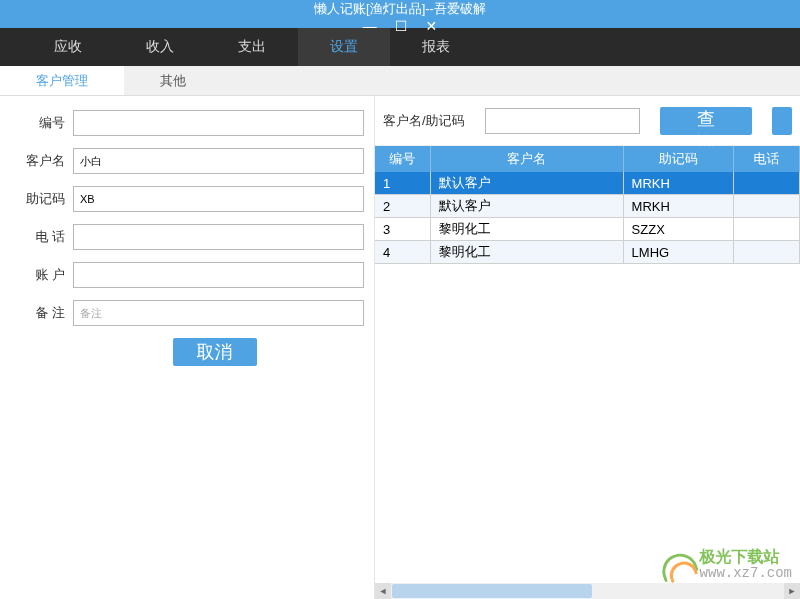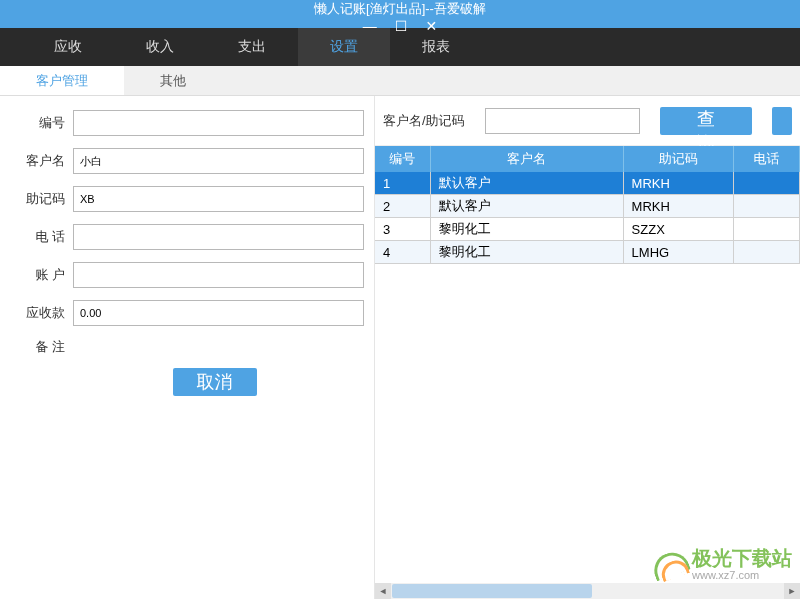--- a/index.html
+++ b/index.html
@@ -37,22 +37,22 @@
 .col-code { width: 100px; }
 .col-tel { width: 60px; }
 .scroll-x { height: 16px; background: #f0f0f0; display: flex; align-items: center; }
 .scroll-arrow { width: 16px; height: 16px; background: #e0e0e0; display: flex; align-items: center; justify-content: center; font-size: 9px; color: #666; }
 .scroll-thumb { height: 14px; background: #b8d4ec; margin: 0 1px; width: 200px; border-radius: 2px; }
 .watermark { position: absolute; right: 8px; bottom: 18px; display: flex; align-items: center; gap: 6px; opacity: 0.85; pointer-events: none; }
 .wm-icon { width: 34px; height: 30px; position: relative; }
 .wm-icon::before { content: ""; position: absolute; width: 30px; height: 20px; border: 3px solid #6fb83f; border-radius: 50% 50% 0 0 / 80% 80% 0 0; border-bottom: none; transform: rotate(-20deg); left: 0; top: 4px; }
 .wm-icon::after { content: ""; position: absolute; width: 22px; height: 14px; border: 3px solid #ff9a2e; border-radius: 50% 50% 0 0 / 80% 80% 0 0; border-bottom: none; transform: rotate(-20deg); left: 8px; top: 12px; }
 .wm-text { display: flex; flex-direction: column; line-height: 1.1; }
-.wm-text-main { color: #6fb83f; font-size: 20px; font-weight: bold; }
-.wm-text-sub { color: #999; font-size: 11px; }
+.wm-text-main { color: #6fb83f; font-size: 16px; font-weight: bold; }
+.wm-text-sub { color: #999; font-size: 14px; font-family: Liberation Mono, monospace; }
 .btn-small { padding: 0 8px; width: 20px; }
 </style>
 </head>
 <body>
 
 <div class="titlebar">
   <span class="titlebar-title">懒人记账[渔灯出品]--吾爱破解</span>
   <div class="titlebar-controls">
     <span>—</span>
     <span>☐</span>
@@ -88,25 +88,22 @@
     </div>
     <div class="form-row">
       <span class="form-label">电 话</span>
       <input class="form-input" value="" style="">
     </div>
     <div class="form-row">
       <span class="form-label">账 户</span>
       <input class="form-input" value="" style="">
     </div>
     <div class="form-row">
-      <span class="form-label">应收款</span>
-      <input class="form-input" value="0.00" style="">
-    </div>
-    <div class="form-row">
       <span class="form-label">备 注</span>
+      <input class="form-input" placeholder="备注" style="">
     </div>
     <div class="btn-row">
       <button class="btn">取消</button>
     </div>
   </div>
 
   <div class="list-panel">
     <div class="search-row">
       <span class="search-label">客户名/助记码</span>
       <input class="search-input" value="" style="">

